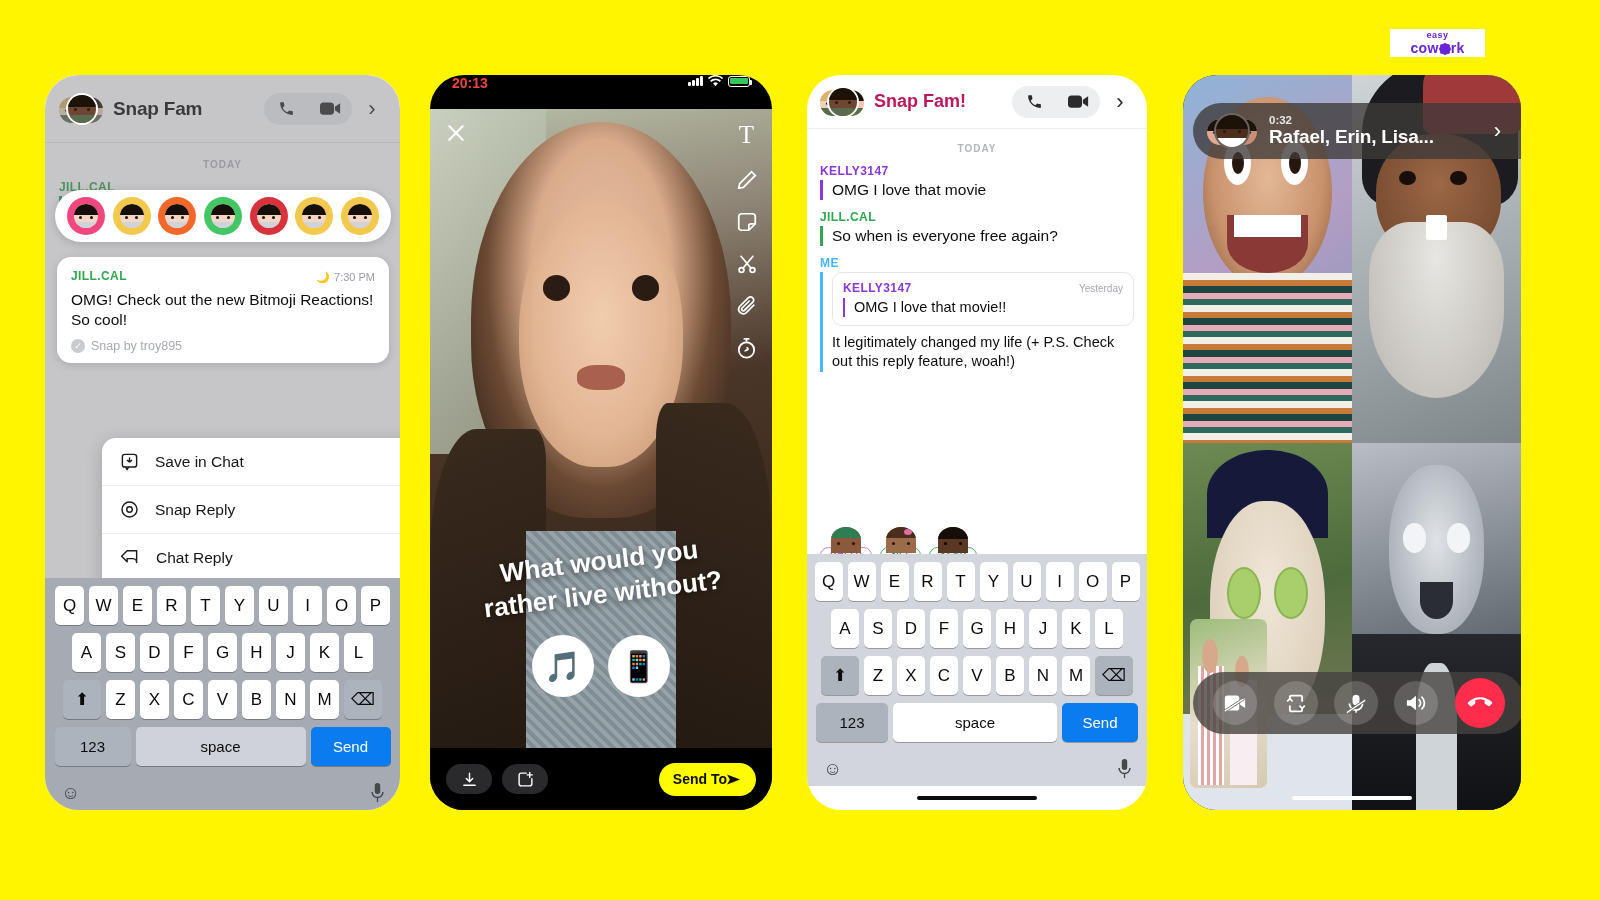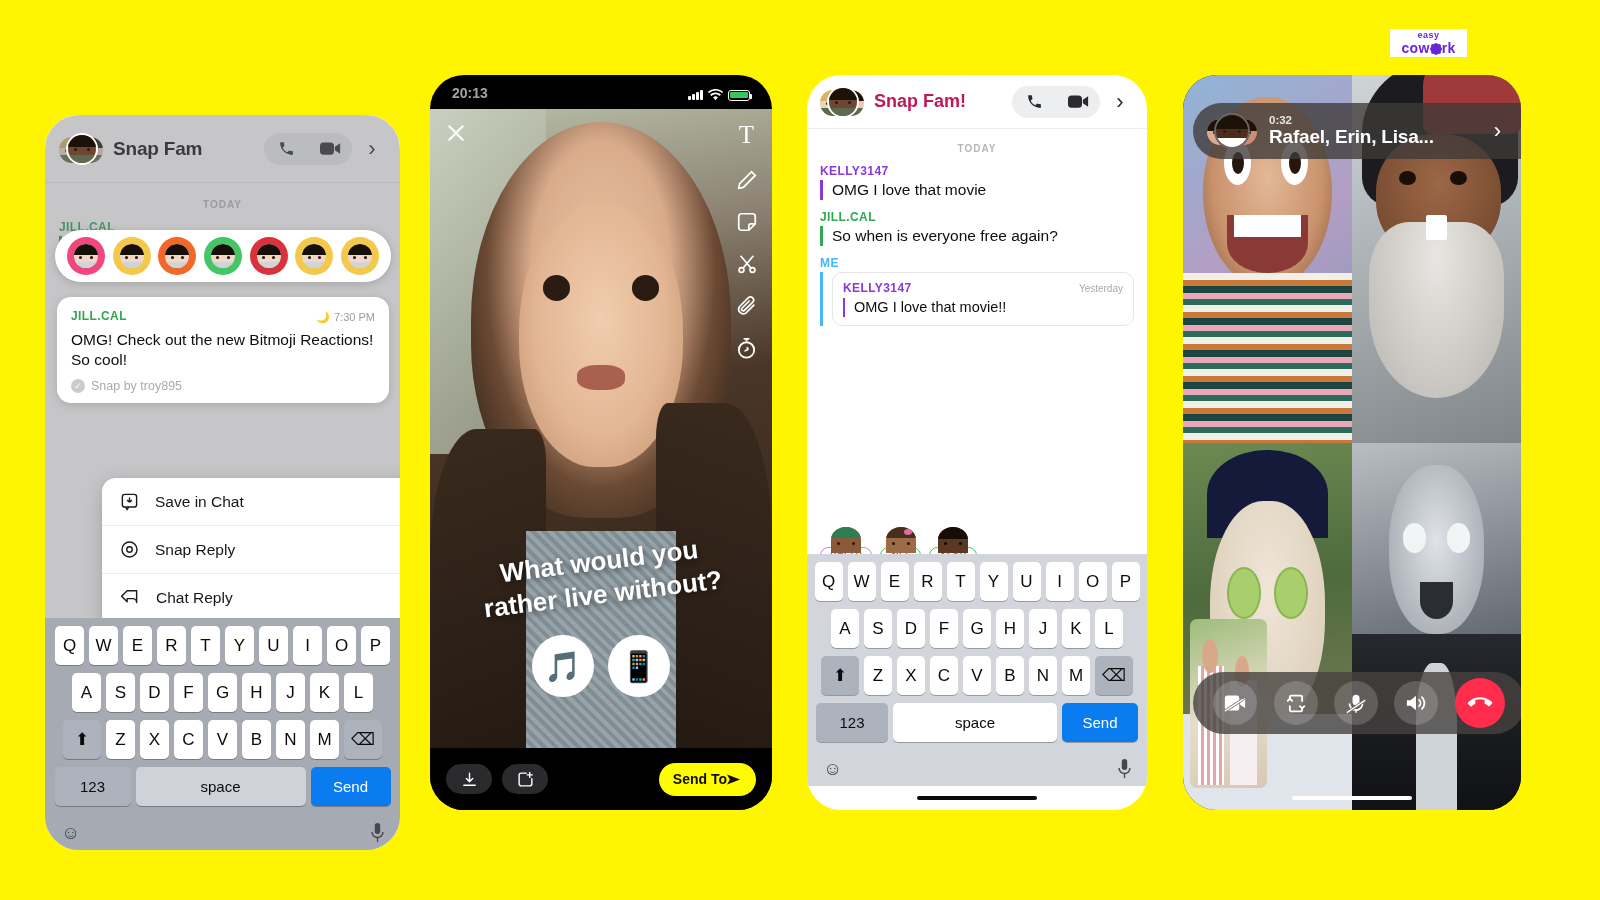--- a/index.html
+++ b/index.html
@@ -6,21 +6,21 @@
   html, body { width: 1600px; height: 900px; overflow: hidden; }
   body {
     background: #FFF500;
     font-family: "Liberation Sans", sans-serif;
     position: relative;
   }
 
   
   .logo {
     position: absolute; left: 1390px; top: 29px;
-    width: 77px; height: 28px; background: #ffffff;
+    width: 95px; height: 28px; background: #ffffff;
     display: flex; flex-direction: column; align-items: center;
     justify-content: center; line-height: 1;
   }
   .logo .l1 { font-size: 9px; font-weight: 700; color: #6B24D6; letter-spacing: .5px; margin-bottom:1px; }
   .logo .l2 { font-size: 14px; font-weight: 800; color: #6B24D6; letter-spacing: .3px; position: relative; }
   .logo .gear {
     display:inline-block; width: 12px; height: 12px; vertical-align: -2px;
     position: relative;
   }
   .logo .gear::before{
@@ -28,21 +28,21 @@
     border-radius:50%; background:#6B24D6;
     box-shadow: 0 -4px 0 -3px #6B24D6, 0 4px 0 -3px #6B24D6, -4px 0 0 -3px #6B24D6, 4px 0 0 -3px #6B24D6,
                 -3px -3px 0 -3px #6B24D6, 3px 3px 0 -3px #6B24D6, 3px -3px 0 -3px #6B24D6, -3px 3px 0 -3px #6B24D6;
   }
 
   
   .phone { position: absolute; border-radius: 34px; overflow: hidden; }
   .screen { position:absolute; inset:0; overflow:hidden; }
 
   
-  #phone1 { left: 45px; top: 75px; width: 355px; height: 735px; background:#fff;margin-top:40px; }
+  #phone1 { left: 45px; top: 75px; width: 355px; height: 735px; background:#fff; }
   
   #phone2 { left: 430px; top: 75px; width: 342px; height: 735px; background:#000; padding:0; }
   
   #phone3 { left: 807px; top: 75px; width: 340px; height: 735px; background:#fff; }
   
   #phone4 { left: 1183px; top: 75px; width: 338px; height: 735px; background:#000; }
 
   
   .p1-dim { position:absolute; inset:0; background:#fff; }
   .p1-topbar {
@@ -120,21 +120,21 @@
   .kb-row { display:flex; justify-content:center; gap:5px; margin-bottom:8px; }
   .key {
     background:#fff; border-radius:5px; box-shadow:0 1px 0 rgba(0,0,0,.28);
     display:flex;align-items:center;justify-content:center; font-size:17px; color:#0b0b0c;
   }
   .key.dark { background:#adb3bd; }
   .key.blue { background:#0a7cf0; color:#fff; font-size:15px; }
   .kb-util { display:flex; justify-content:space-between; padding:8px 16px 6px; align-items:center; }
 
   
-  .p2-status { height:26px; display:flex; align-items:flex-end; justify-content:space-between; padding:0 22px; color:#a3a3a3; position:relative; z-index:5;}
+  .p2-status { height:26px; display:flex; align-items:flex-start; justify-content:space-between; padding:0 22px; color:#ef4444; position:relative; z-index:5;}
   .p2-time { font-size:14px; font-weight:700; }
   .status-right { display:flex; align-items:center; gap:5px; }
   .bars { display:flex; align-items:flex-end; gap:1.5px; height:10px; }
   .bars i { width:2.6px; background:#fff; border-radius:1px; display:block; }
   .batt { width:22px;height:11px;border:1.4px solid #fff;border-radius:3px;position:relative;}
   .batt::after{content:"";position:absolute;right:-3px;top:3px;width:2px;height:5px;background:#fff;border-radius:0 1px 1px 0;}
   .batt i{position:absolute;left:1.3px;top:1.3px;bottom:1.3px;right:1.3px;background:#34C759;border-radius:1px;display:block;}
   .p2-photo { position:absolute; left:0; right:0; top:34px; bottom:62px; overflow:hidden; }
   .p2-bottombar { position:absolute; left:0;right:0;bottom:0;height:62px;background:#000;display:flex;align-items:center;padding:0 16px; }
   .rbtn { width:46px;height:30px;border-radius:15px;background:#2a2a2c;display:flex;align-items:center;justify-content:center;margin-right:10px; }
@@ -571,20 +571,21 @@
       <div>
         <div class="sender" style="color:#46B6FF;">ME</div>
         <div class="me-block">
           <div class="reply-card">
             <div class="hd">
               <div class="sender purple" style="margin:0;">KELLY3147</div>
               <div class="ts">Yesterday</div>
             </div>
             <div class="msg-line purple" style="font-size:14.5px;margin-top:3px;border-left-width:2.5px;">OMG I love that movie!!</div>
           </div>
+          <div class="me-text">It legitimately changed my life (+ P.S. Check out this reply feature, woah!)</div>
         </div>
       </div>
     </div>
 
     <div class="name-chips" style="position:absolute;top:452px;">
       <div class="chip-wrap">
         <div class="chip-bm" style="background:#8A5A3B;">
             <div style="position:absolute;top:0;left:0;width:100%;height:42%;background:#2f7d52;"></div>
             <div style="position:absolute;top:56%;left:20%;width:60%;height:3px;">
               <span style="position:absolute;left:0;width:3px;height:3px;background:#24170e;border-radius:50%;"></span>

